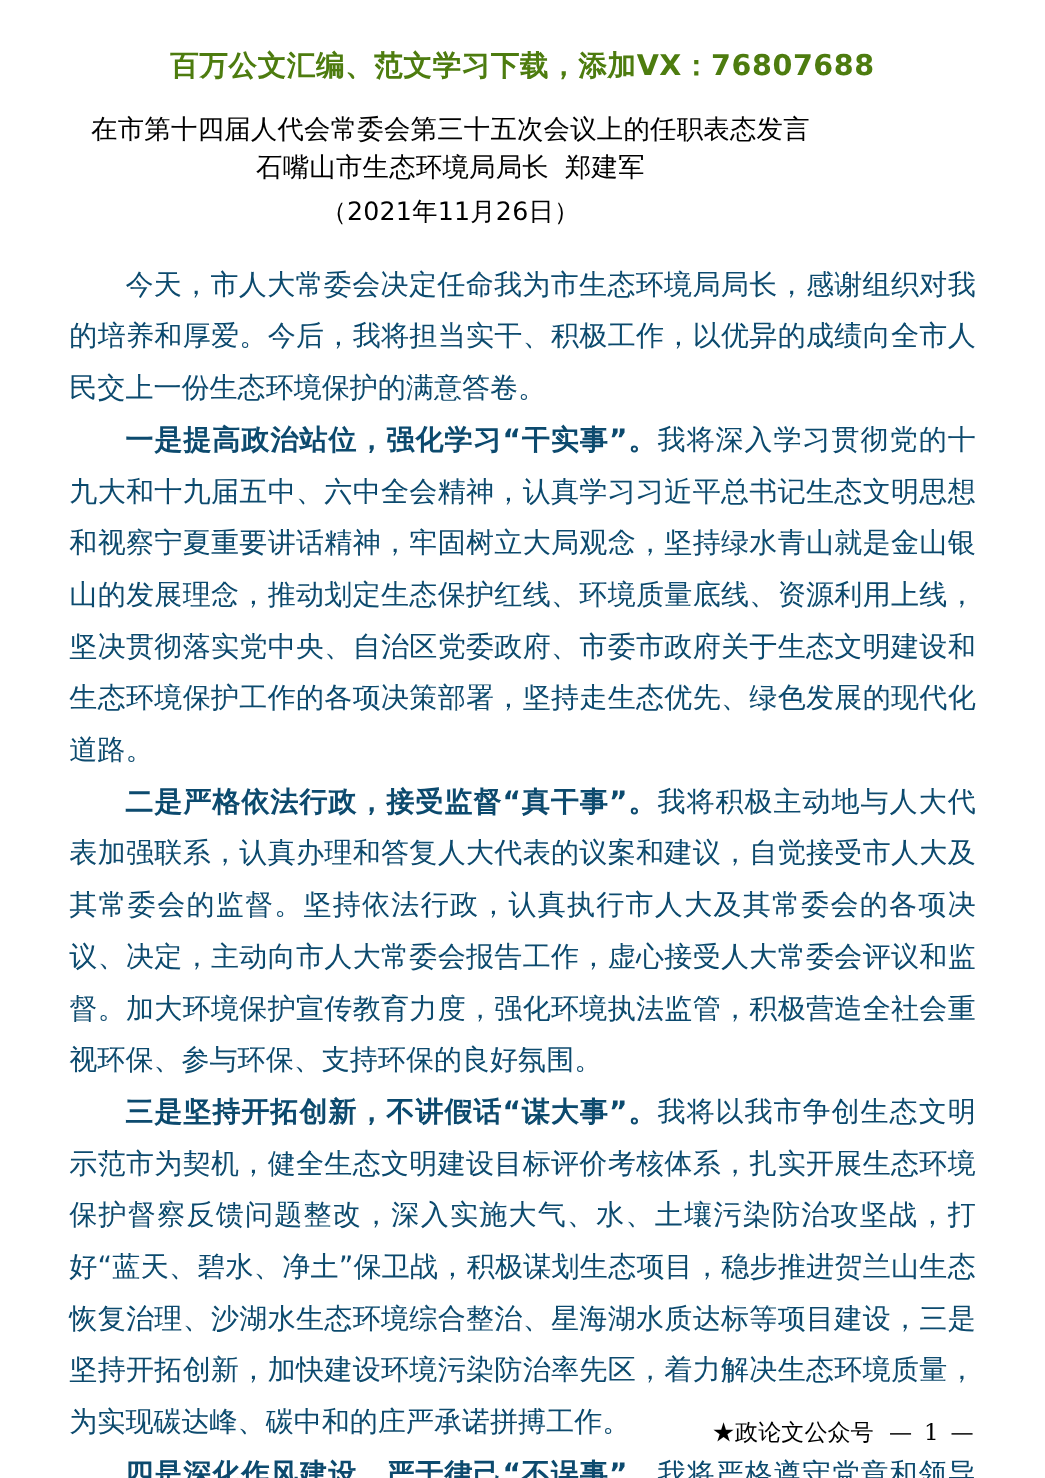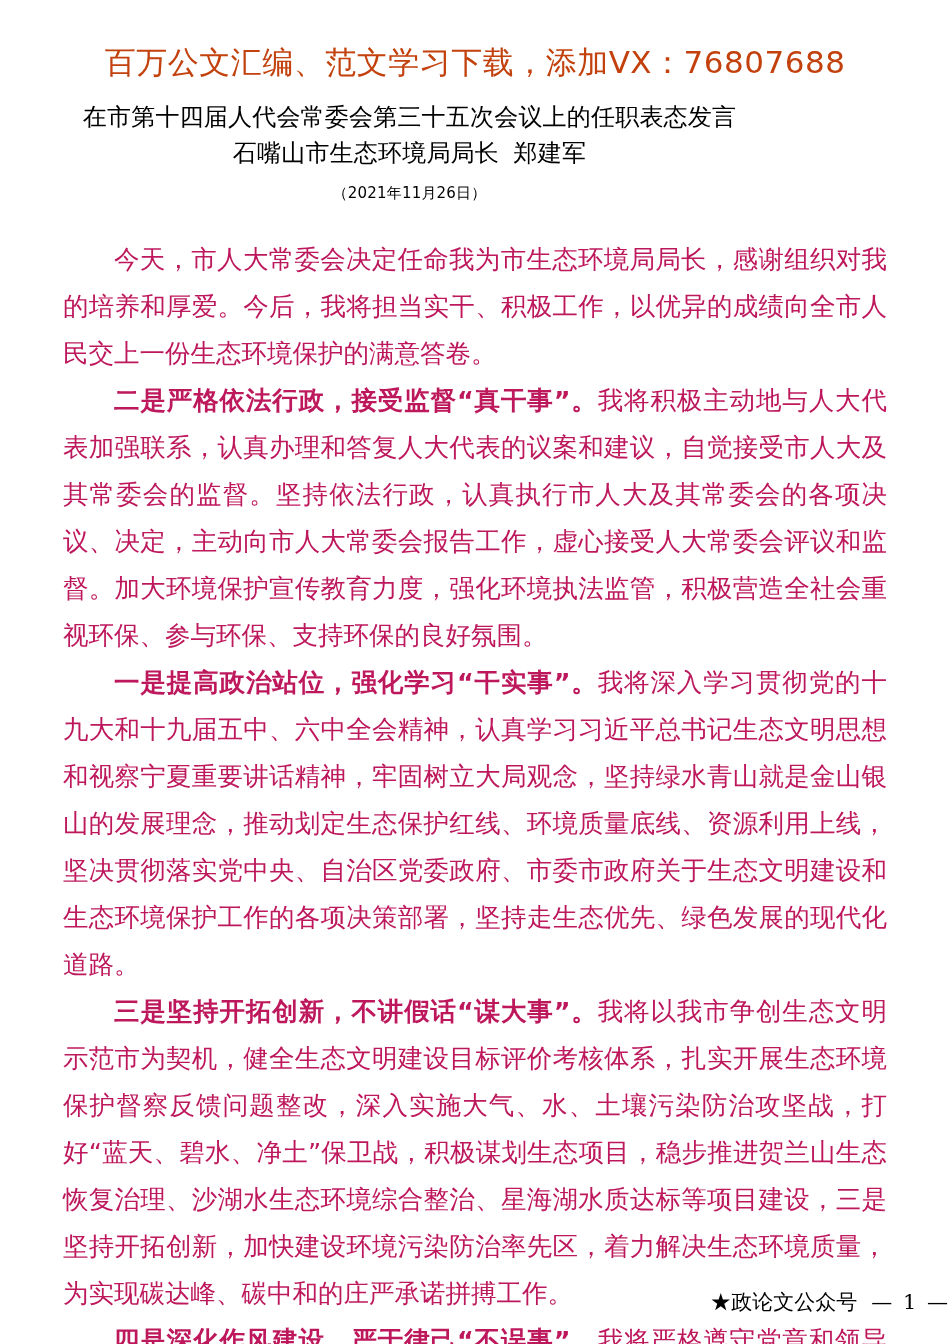--- a/index.html
+++ b/index.html
@@ -23,23 +23,23 @@
   
   .promo-banner {
     position: absolute;
     top: 42px;
     left: 0;
     width: 950px;
     text-align: center;
   }
   .promo-text {
     display: inline-block;
-    color: #c2410c;
-    font-size: 31px;
-    font-weight: 400;
+    color: #4d7c0f;
+    font-size: 26px;
+    font-weight: 700;
     letter-spacing: 0.5px;
     font-family: "DejaVu Sans", "Liberation Sans", sans-serif;
     white-space: nowrap;
   }
 
   
   .doc-title-block {
     position: absolute;
     top: 98px;
     left: 0;
@@ -52,53 +52,54 @@
     line-height: 38px;
     color: #000;
     letter-spacing: 0.2px;
     white-space: nowrap;
   }
   .title-line.subtitle {
     letter-spacing: 0.2px;
     font-family: Liberation Mono, monospace;
   }
   .title-line.date {
-    font-size: 15px;
+    font-size: 23px;
   }
 
   
   .doc-body {
     position: absolute;
     top: 236px;
     left: 63px;
     width: 824px;
   }
   .para {
     font-size: 25.5px;
     line-height: 47px;
     text-align: justify;
     text-justify: inter-ideograph;
     text-indent: 2em;
     margin: 0;
     letter-spacing: 0px;
-    color: #be185d;
+    color: #0c4a6e;
     font-family: "DejaVu Sans", "Liberation Sans", sans-serif;
     word-break: break-all;
   }
   .para .lead {
     font-weight: 700;
   }
 
   
   .doc-footer {
     position: absolute;
     bottom: 28px;
     left: 0;
     width: 950px;
     text-align: right;
+    padding-right: 63px;
     box-sizing: border-box;
   }
   .footer-inner {
     display: inline-block;
     font-family: "DejaVu Serif", "Liberation Serif", serif;
     font-size: 21px;
     color: #000;
     white-space: nowrap;
   }
   .footer-mark { margin-right: 14px; }
@@ -114,22 +115,22 @@
   </div>
 
   <div class="doc-title-block">
     <div class="title-line main">在市第十四届人代会常委会第三十五次会议上的任职表态发言</div>
     <div class="title-line subtitle">石嘴山市生态环境局局长  郑建军</div>
     <div class="title-line date">（2021年11月26日）</div>
   </div>
 
   <div class="doc-body">
     <p class="para"><span class="lead"></span><span>今天，市人大常委会决定任命我为市生态环境局局长，感谢组织对我的培养和厚爱。今后，我将担当实干、积极工作，以优异的成绩向全市人民交上一份生态环境保护的满意答卷。</span></p>
+    <p class="para"><span class="lead">一是提高政治站位，强化学习“干实事”。</span><span>我将深入学习贯彻党的十九大和十九届五中、六中全会精神，认真学习习近平总书记生态文明思想和视察宁夏重要讲话精神，牢固树立大局观念，坚持绿水青山就是金山银山的发展理念，推动划定生态保护红线、环境质量底线、资源利用上线，坚决贯彻落实党中央、自治区党委政府、市委市政府关于生态文明建设和生态环境保护工作的各项决策部署，坚持走生态优先、绿色发展的现代化道路。</span></p>
     <p class="para"><span class="lead">二是严格依法行政，接受监督“真干事”。</span><span>我将积极主动地与人大代表加强联系，认真办理和答复人大代表的议案和建议，自觉接受市人大及其常委会的监督。坚持依法行政，认真执行市人大及其常委会的各项决议、决定，主动向市人大常委会报告工作，虚心接受人大常委会评议和监督。加大环境保护宣传教育力度，强化环境执法监管，积极营造全社会重视环保、参与环保、支持环保的良好氛围。</span></p>
-    <p class="para"><span class="lead">一是提高政治站位，强化学习“干实事”。</span><span>我将深入学习贯彻党的十九大和十九届五中、六中全会精神，认真学习习近平总书记生态文明思想和视察宁夏重要讲话精神，牢固树立大局观念，坚持绿水青山就是金山银山的发展理念，推动划定生态保护红线、环境质量底线、资源利用上线，坚决贯彻落实党中央、自治区党委政府、市委市政府关于生态文明建设和生态环境保护工作的各项决策部署，坚持走生态优先、绿色发展的现代化道路。</span></p>
     <p class="para"><span class="lead">三是坚持开拓创新，不讲假话“谋大事”。</span><span>我将以我市争创生态文明示范市为契机，健全生态文明建设目标评价考核体系，扎实开展生态环境保护督察反馈问题整改，深入实施大气、水、土壤污染防治攻坚战，打好“蓝天、碧水、净土”保卫战，积极谋划生态项目，稳步推进贺兰山生态恢复治理、沙湖水生态环境综合整治、星海湖水质达标等项目建设，三是坚持开拓创新，加快建设环境污染防治率先区，着力解决生态环境质量，为实现碳达峰、碳中和的庄严承诺拼搏工作。</span></p>
     <p class="para"><span class="lead">四是深化作风建设，严于律己“不误事”。</span><span>我将严格遵守党章和领导干部廉洁从政各项规定，持之以恒纠治“四风”，做到珍惜权力、管好权力、慎用权力，主动接受各方面监督，坚决做到放下架子、俯下身子、耐下性子，不讲假话、虚话、套话；尊重关心下属，堂堂正正做人、清清白白做事；严格制度执行，抓好班子带好队伍，带头树立风清气正，营造想干事、能干事、干成事</span></p>
   </div>
 
   <div class="doc-footer">
     <span class="footer-inner">
       <span class="footer-mark">★政论文公众号</span><span class="footer-page">— 1 —</span>
     </span>
   </div>
 

